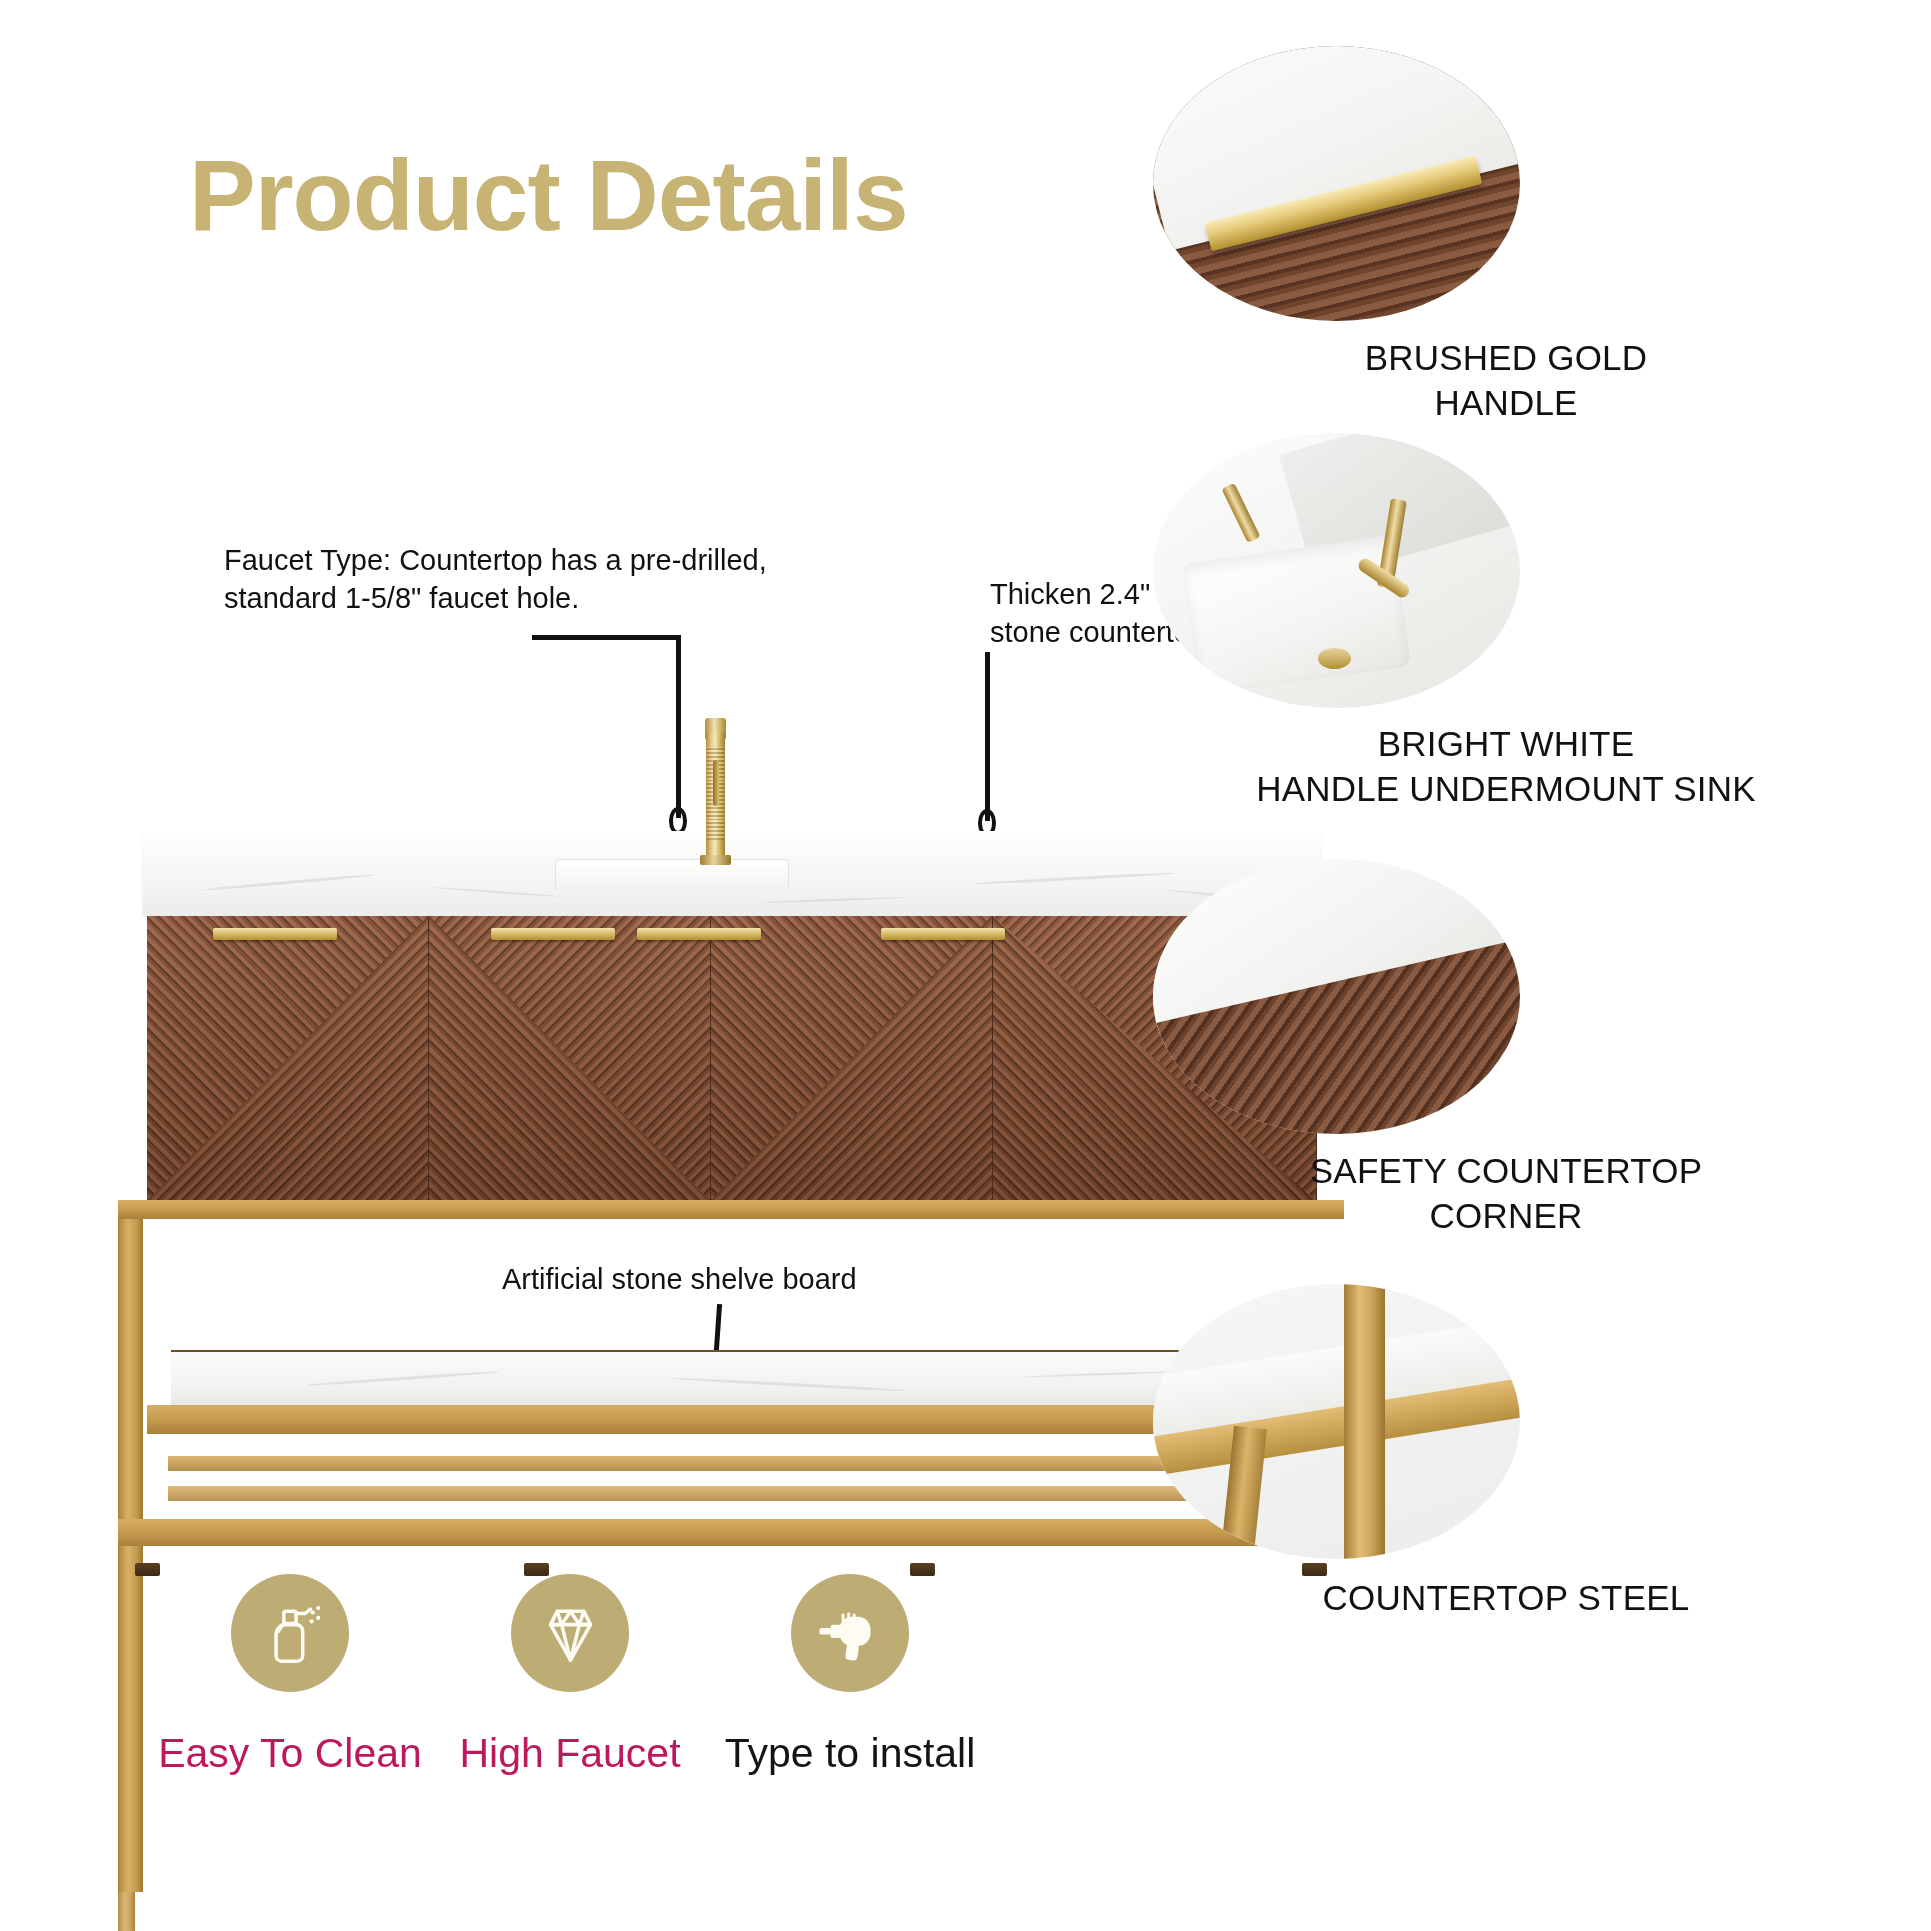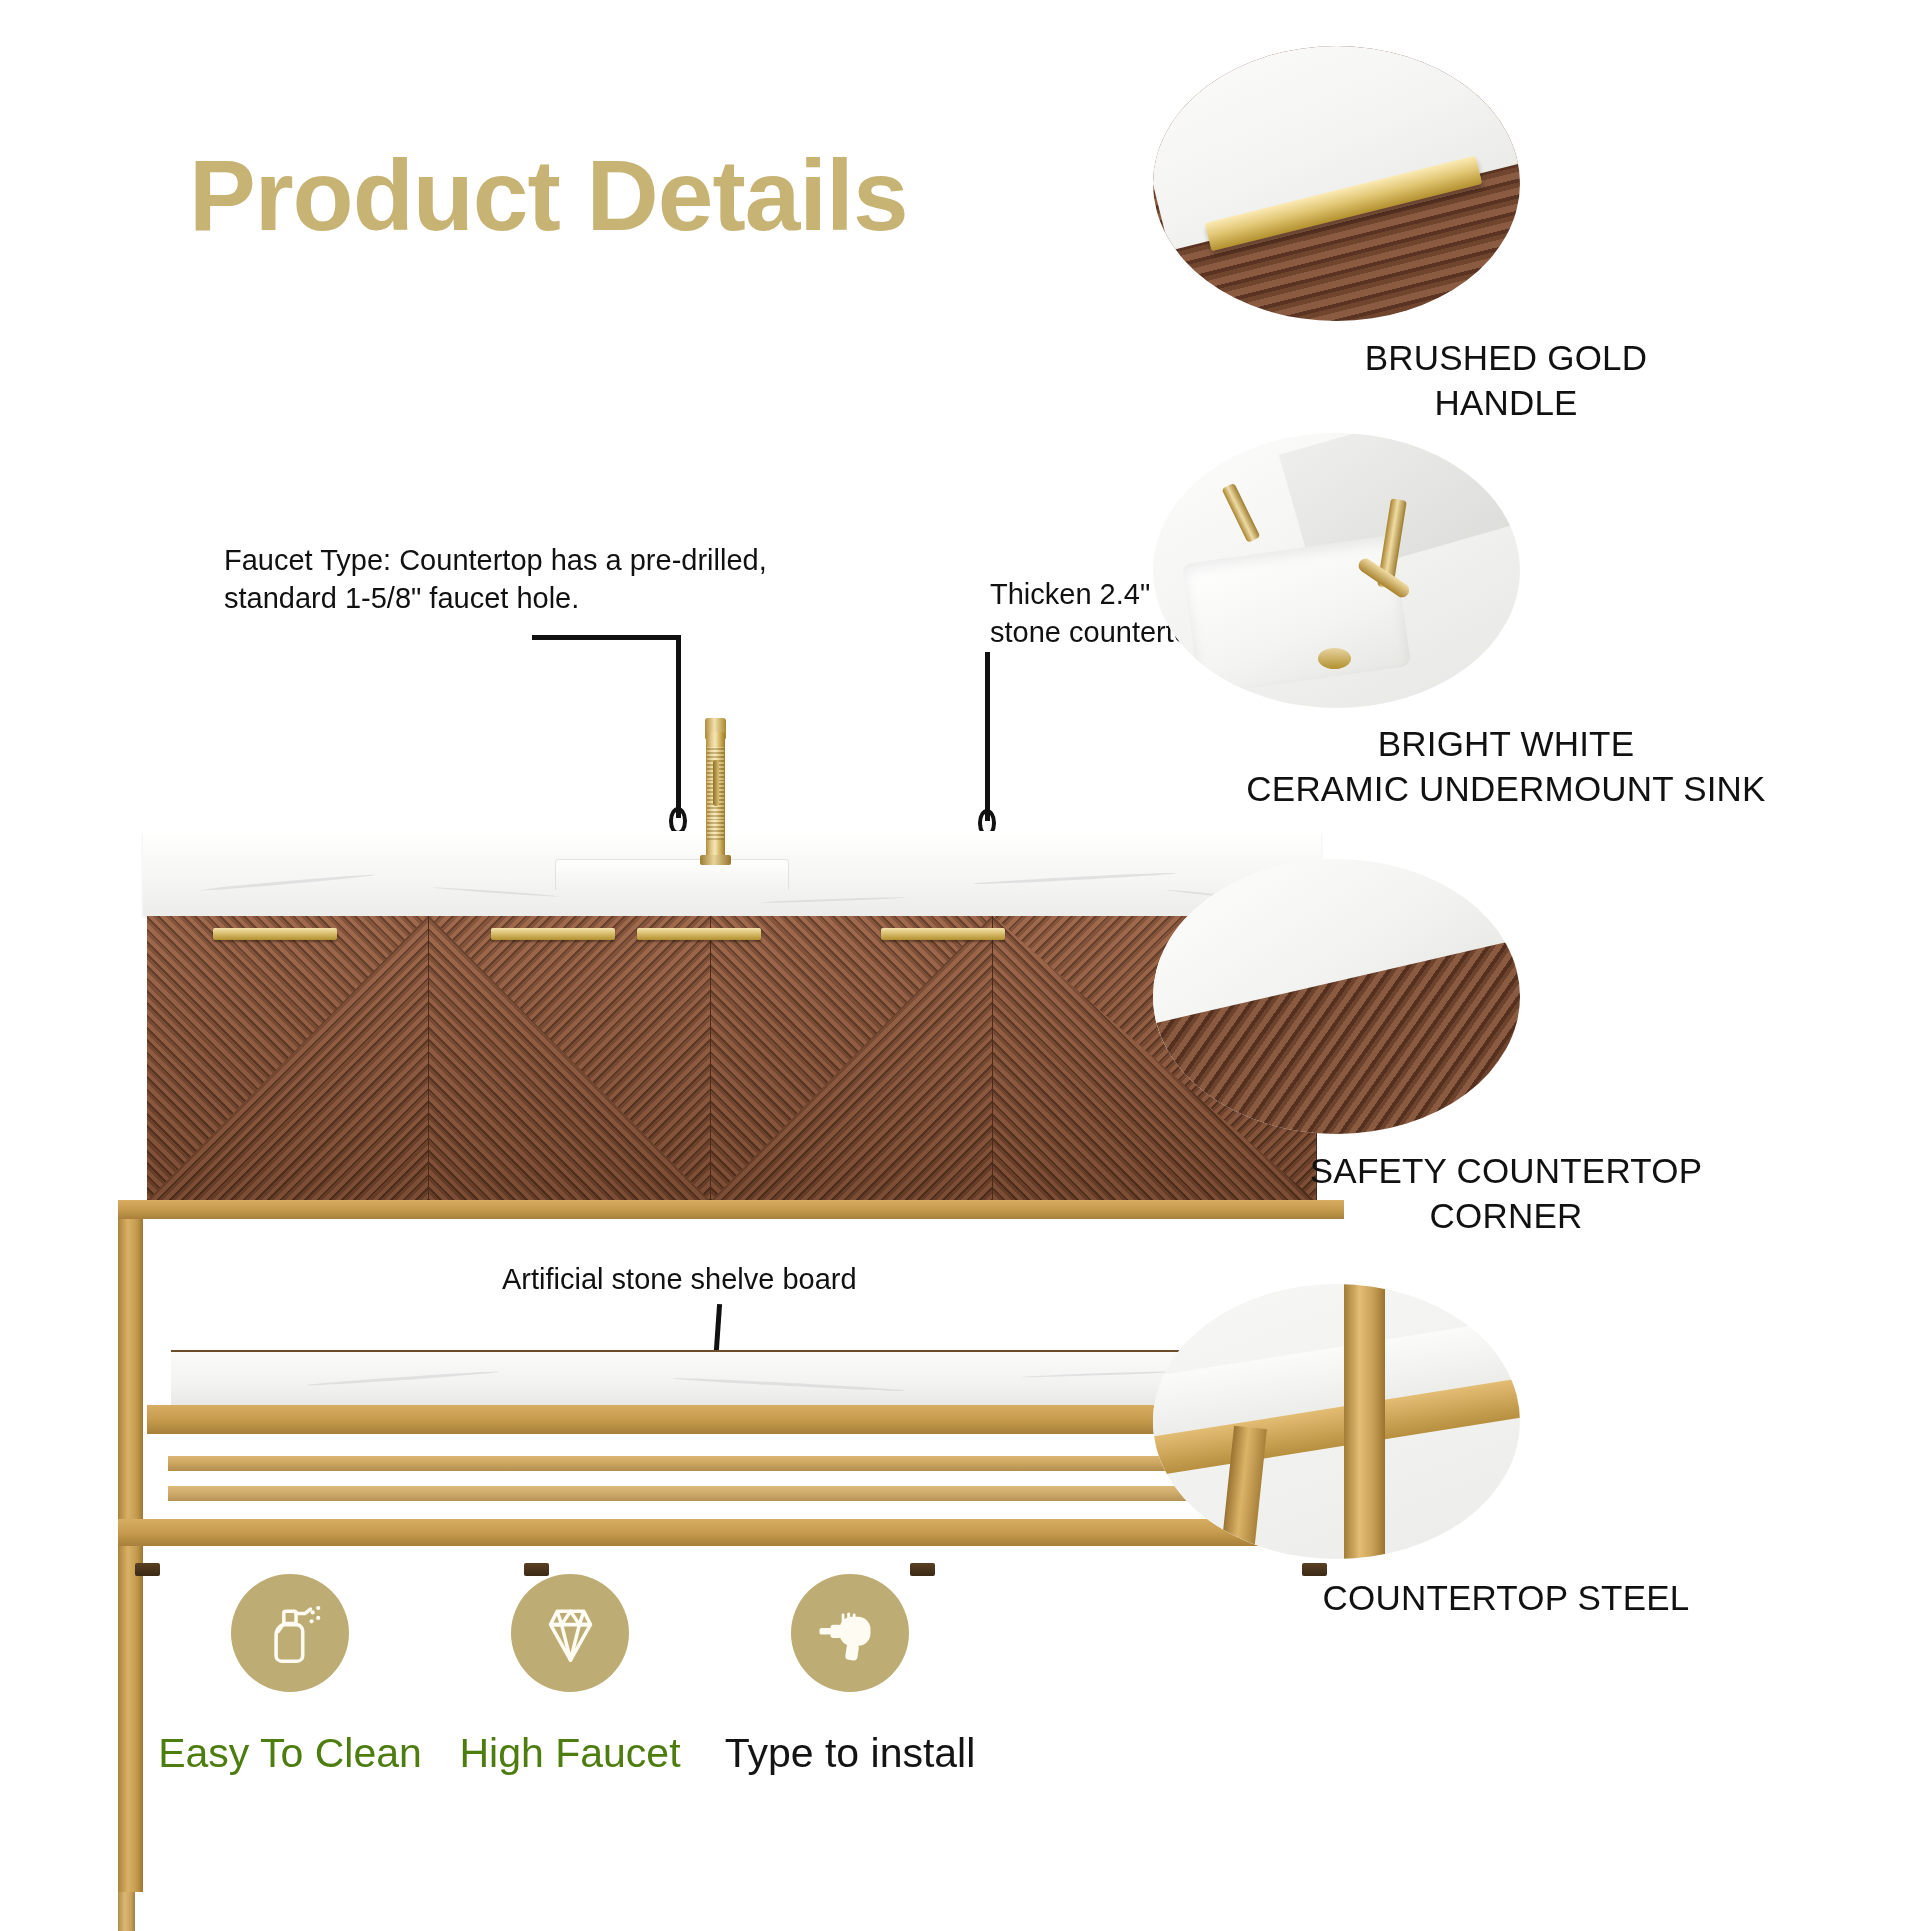--- a/index.html
+++ b/index.html
@@ -138,21 +138,21 @@
   #badges { position: absolute; left: 145px; top: 1574px; width: 888px; height: 319px; }
   .badge { position: absolute; top: 0; width: 290px; text-align: center; }
   .badge .circle {
     width: 118px; height: 118px; border-radius: 50%;
     background: #bdac74; margin: 0 auto;
     display: flex; align-items: center; justify-content: center;
   }
   .badge .blabel {
     margin-top: 41px; font-size: 41px; line-height: 1; white-space: nowrap;
   }
-  .lbl-brown { color: #4d7c0f; }
+  .lbl-brown { color: #be185d; }
   .lbl-black { color: #141414; }
 
   
   #right-col { position: absolute; left: 1081px; top: 0; width: 850px; height: 1931px; }
   .rc-item { position: absolute; width: 850px; }
   .rc-photo {
     position: absolute; border-radius: 50%; overflow: hidden;
     background: #fafafa;
   }
   .rc-cap {
@@ -412,21 +412,21 @@
       <div class="rc-photo" id="p2">
         <div class="marble"></div>
           <div class="wall"></div>
           <div class="basin"></div>
         <div class="spout"></div>
           <div class="spout2"></div>
           <div class="hdl"></div>
           <div class="drain"></div>
       </div>
       <div class="rc-cap" style="top: 722px; white-space: pre-line;">BRIGHT WHITE
-CERAMIC UNDERMOUNT SINK</div>
+HANDLE UNDERMOUNT SINK</div>
     </div>
 
     <div class="rc-item">
       <div class="rc-photo" id="p3">
         <div class="stone"></div>
           <div class="wood"></div>
       </div>
       <div class="rc-cap" style="top: 1149px; white-space: pre-line;">SAFETY COUNTERTOP
 CORNER</div>
     </div>

